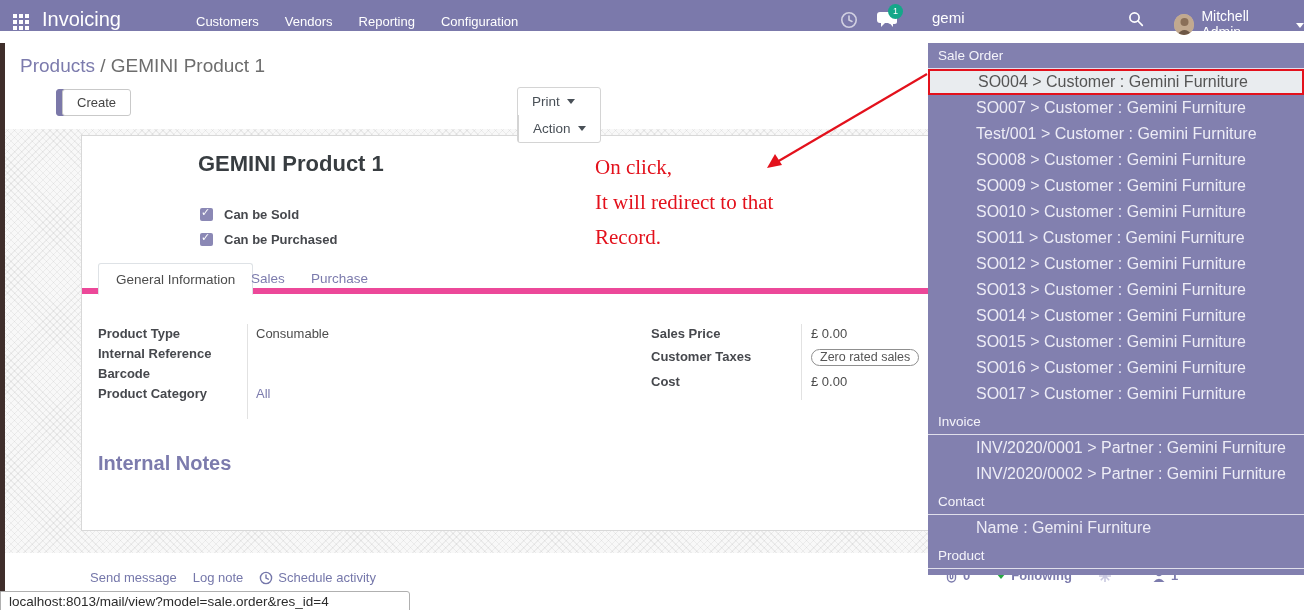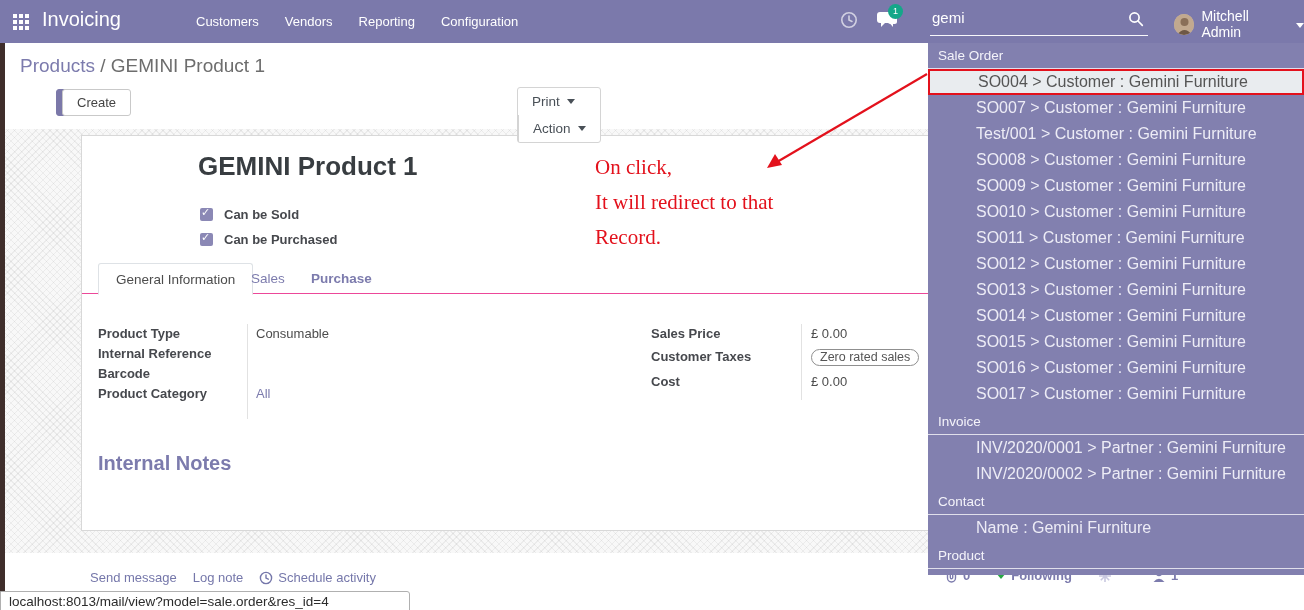--- a/index.html
+++ b/index.html
@@ -1,20 +1,20 @@
 <!DOCTYPE html>
 <html><head>
 <meta charset="utf-8">
 <style>
   * { margin:0; padding:0; box-sizing:border-box; }
   html,body { width:1304px; height:610px; overflow:hidden; }
   body { position:relative; font-family:"Liberation Sans", sans-serif; background:#fff; color:#4c4c4c; }
 
   
-  .navbar { position:absolute; left:0; top:0; width:1304px; height:43px; background:#7b79ab; z-index:20; }
+  .navbar { position:absolute; left:0; top:0; width:1304px; height:31px; background:#7b79ab; z-index:20; }
   .apps-icon { position:absolute; left:13px; top:14px; width:16px; height:16px; display:grid;
                grid-template-columns:repeat(3,4px); grid-template-rows:repeat(3,4px); gap:2px; cursor:pointer; }
   .apps-icon i { background:#fff; display:block; }
   .app-name { position:absolute; left:42px; top:8px; font-size:20px; color:#fff; cursor:pointer; }
   .menus { position:absolute; left:196px; top:14px; display:flex; gap:26px; }
   .menus span { color:#fff; font-size:13px; cursor:pointer; white-space:nowrap; }
   .systray { position:absolute; left:840px; top:10px; display:flex; gap:18px; align-items:center; }
   .badge { position:absolute; left:12px; top:-6px; min-width:15px; height:15px; border-radius:8px;
            background:#14a789; color:#fff; font-size:9px; line-height:15px; text-align:center; padding:0 4px; }
   .searchbox { position:absolute; left:930px; top:5px; width:218px; height:31px;
@@ -46,34 +46,34 @@
   .btn-group { position:absolute; left:517px; top:87px; display:flex; background:#fff; border:1px solid #d4d4d4;
                border-radius:3px; z-index:5;flex-direction:column; }
   .btn-group .seg { padding:6px 14px; font-size:13.5px; color:#495057; display:flex; align-items:center; gap:7px; cursor:pointer; }
   .btn-group .seg + .seg { border-left:1px solid #d4d4d4; }
   .caret-dark { width:0; height:0; border-left:4px solid transparent; border-right:4px solid transparent;
                 border-top:5px solid #495057; }
 
   
   .sheet { position:absolute; left:81px; top:135px; width:1143px; height:396px; background:#fff;
            border:1px solid #d8d8d8; z-index:4; }
-  .sheet-title { position:absolute; left:116px; top:15px; font-size:26px; font-weight:bold; color:#383d41; }
+  .sheet-title { position:absolute; left:116px; top:15px; font-size:22px; font-weight:bold; color:#383d41; }
   .cb-list { position:absolute; left:118px; top:66px; }
   .cb-row { display:flex; align-items:center; gap:11px; height:25px; cursor:pointer; }
   .cb { width:13px; height:13px; background:#8b88b5; border-radius:2px; position:relative; }
   .cb:after { content:"\2713"; position:absolute; left:1px; top:-2px; color:#ffffff; font-size:11px;
               font-family:"DejaVu Sans",sans-serif; }
   .cb-label { font-size:13px; font-weight:bold; color:#46484d; }
 
-  .tabs { position:absolute; left:0; top:127px; width:1141px; height:31px; border-bottom:1px solid #ec4899; }
+  .tabs { position:absolute; left:0; top:127px; width:1141px; height:31px; border-bottom:6px solid #ec4899; }
   .tab { position:absolute; top:0; height:31px; line-height:31px; padding:0 17px; font-size:13.5px; cursor:pointer; }
   .tab.active { left:16px; background:#fff; border:1px solid #dee2e6; border-bottom:1px solid #fff;
                 border-radius:3px 3px 0 0; color:#4c4c4c; height:32px; }
   .tab.t1 { left:152px; color:#7c7bad; }
-  .tab.t2 { left:212px; color:#7c7bad;font-weight:bold; }
+  .tab.t2 { left:212px; color:#7c7bad; }
 
   .fgroup { position:absolute; top:190px; font-size:13px; }
   .fgroup .frow { display:grid; }
   .fg-left { left:16px; width:430px; }
   .fg-left .frow { grid-template-columns:158px 1fr; margin-bottom:5px; min-height:15px; }
   .fg-right { left:569px; width:370px; }
   .fg-right .frow { grid-template-columns:160px 1fr; margin-bottom:8px; min-height:15px; }
   .flabel { font-weight:bold; color:#46484d; }
   .fvalue { color:#4c4c4c; }
   .fvalue.link { color:#7c7bad; cursor:pointer; }

